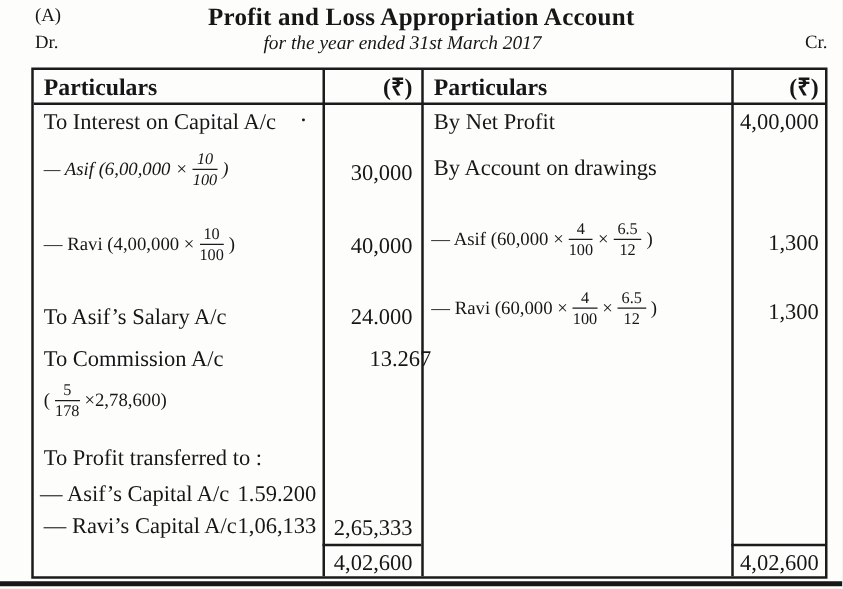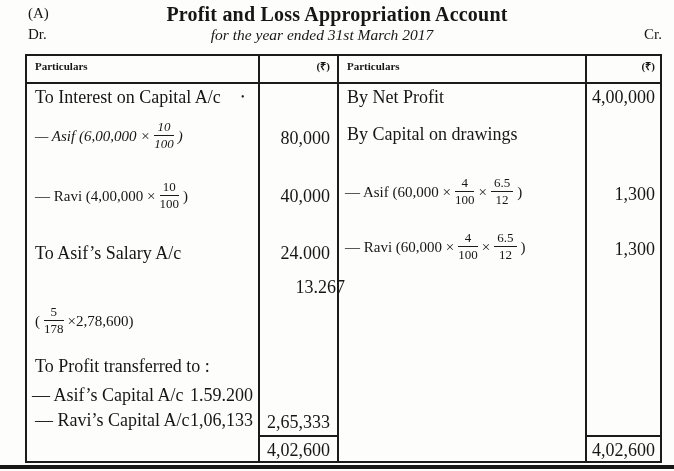--- a/index.html
+++ b/index.html
@@ -14,21 +14,21 @@
   .hdr-sub{left:0;right:30px;top:26px;text-align:center;font-style:italic;font-size:15.5px;font-family:Liberation Serif, serif;}
   .hdr-cr{right:12px;top:26px;font-size:15px;}
 
   .tbl{
     position:absolute;left:25px;top:54px;width:637px;height:409px;
     border:2px solid #1b1b1b;box-sizing:border-box;
   }
   .vline{position:absolute;top:0;bottom:0;width:1.5px;background:#1b1b1b;}
   .hline{position:absolute;background:#1b1b1b;}
   .cell{position:absolute;font-size:18px;line-height:1.2;white-space:nowrap;}
-  .bold{font-weight:bold;font-size:11px;}
+  .bold{font-weight:bold;font-size:19px;}
   .amt{text-align:right;padding-right:4px;}
   .fracline{position:absolute;display:flex;align-items:center;font-size:15px;white-space:nowrap;height:44px;}
   .frac{display:inline-block;text-align:center;font-size:13px;line-height:1.15;margin:0 4px;}
   .fnum{display:block;padding:0 3px;border-bottom:1.4px solid #1b1b1b;}
   .fden{display:block;padding-top:1px;}
   .dot{font-size:10px;}
   .bottom-rule{position:absolute;left:0;top:465px;width:674px;height:3.5px;background:#171717;}
 </style>
 </head>
 <body>
@@ -57,35 +57,36 @@
     <div class="cell dot" style="left:214px;top:35px;">•</div>
 
     <div class="fracline" style="left:8px;top:58px;font-style:italic;">
       <span>— Asif (6,00,000 ×</span>
       <span class="frac">
         <span class="fnum">10</span>
         <span class="fden">100</span>
       </span>
       <span>)</span>
     </div>
-    <div class="cell amt" style="left:231px;width:72px;top:72px;">80,000</div>
+    <div class="cell amt" style="left:231px;width:72px;top:72px;">30,000</div>
 
     <div class="fracline" style="left:8px;top:118px;">
       <span>— Ravi (4,00,000 ×</span>
       <span class="frac">
         <span class="fnum">10</span>
         <span class="fden">100</span>
       </span>
       <span>)</span>
     </div>
     <div class="cell amt" style="left:231px;width:72px;top:130px;">40,000</div>
 
     <div class="cell" style="left:8px;top:187px;">To Asif’s Salary A/c</div>
     <div class="cell amt" style="left:231px;width:72px;top:187px;">24.000</div>
 
+    <div class="cell" style="left:8px;top:221px;">To Commission A/c</div>
     <div class="cell amt" style="left:231px;width:72px;top:221px;padding-left:15px;">13.267</div>
 
     <div class="fracline" style="left:8px;top:243px;">
       <span>(</span>
       <span class="frac">
         <span class="fnum">5</span>
         <span class="fden">178</span>
       </span>
       <span>×2,78,600)</span>
     </div>
@@ -95,21 +96,21 @@
     <div class="cell" style="left:5px;top:329px;">— Asif’s Capital A/c</div>
     <div class="cell amt" style="left:110px;width:116px;top:329px;">1.59.200</div>
 
     <div class="cell" style="left:8px;top:354px;">— Ravi’s Capital A/c</div>
     <div class="cell amt" style="left:110px;width:116px;top:354px;">1,06,133</div>
     <div class="cell amt" style="left:231px;width:72px;top:356px;">2,65,333</div>
 
     <div class="cell" style="left:320px;top:31px;">By Net Profit</div>
     <div class="cell amt" style="left:558px;width:70px;top:31px;">4,00,000</div>
 
-    <div class="cell" style="left:320px;top:68px;">By Capital on drawings</div>
+    <div class="cell" style="left:320px;top:68px;">By Account on drawings</div>
 
     <div class="fracline" style="left:318px;top:114px;">
       <span>— Asif (60,000 ×</span>
       <span class="frac">
         <span class="fnum">4</span>
         <span class="fden">100</span>
       </span>
       <span>×</span>
       <span class="frac">
         <span class="fnum">6.5</span>

